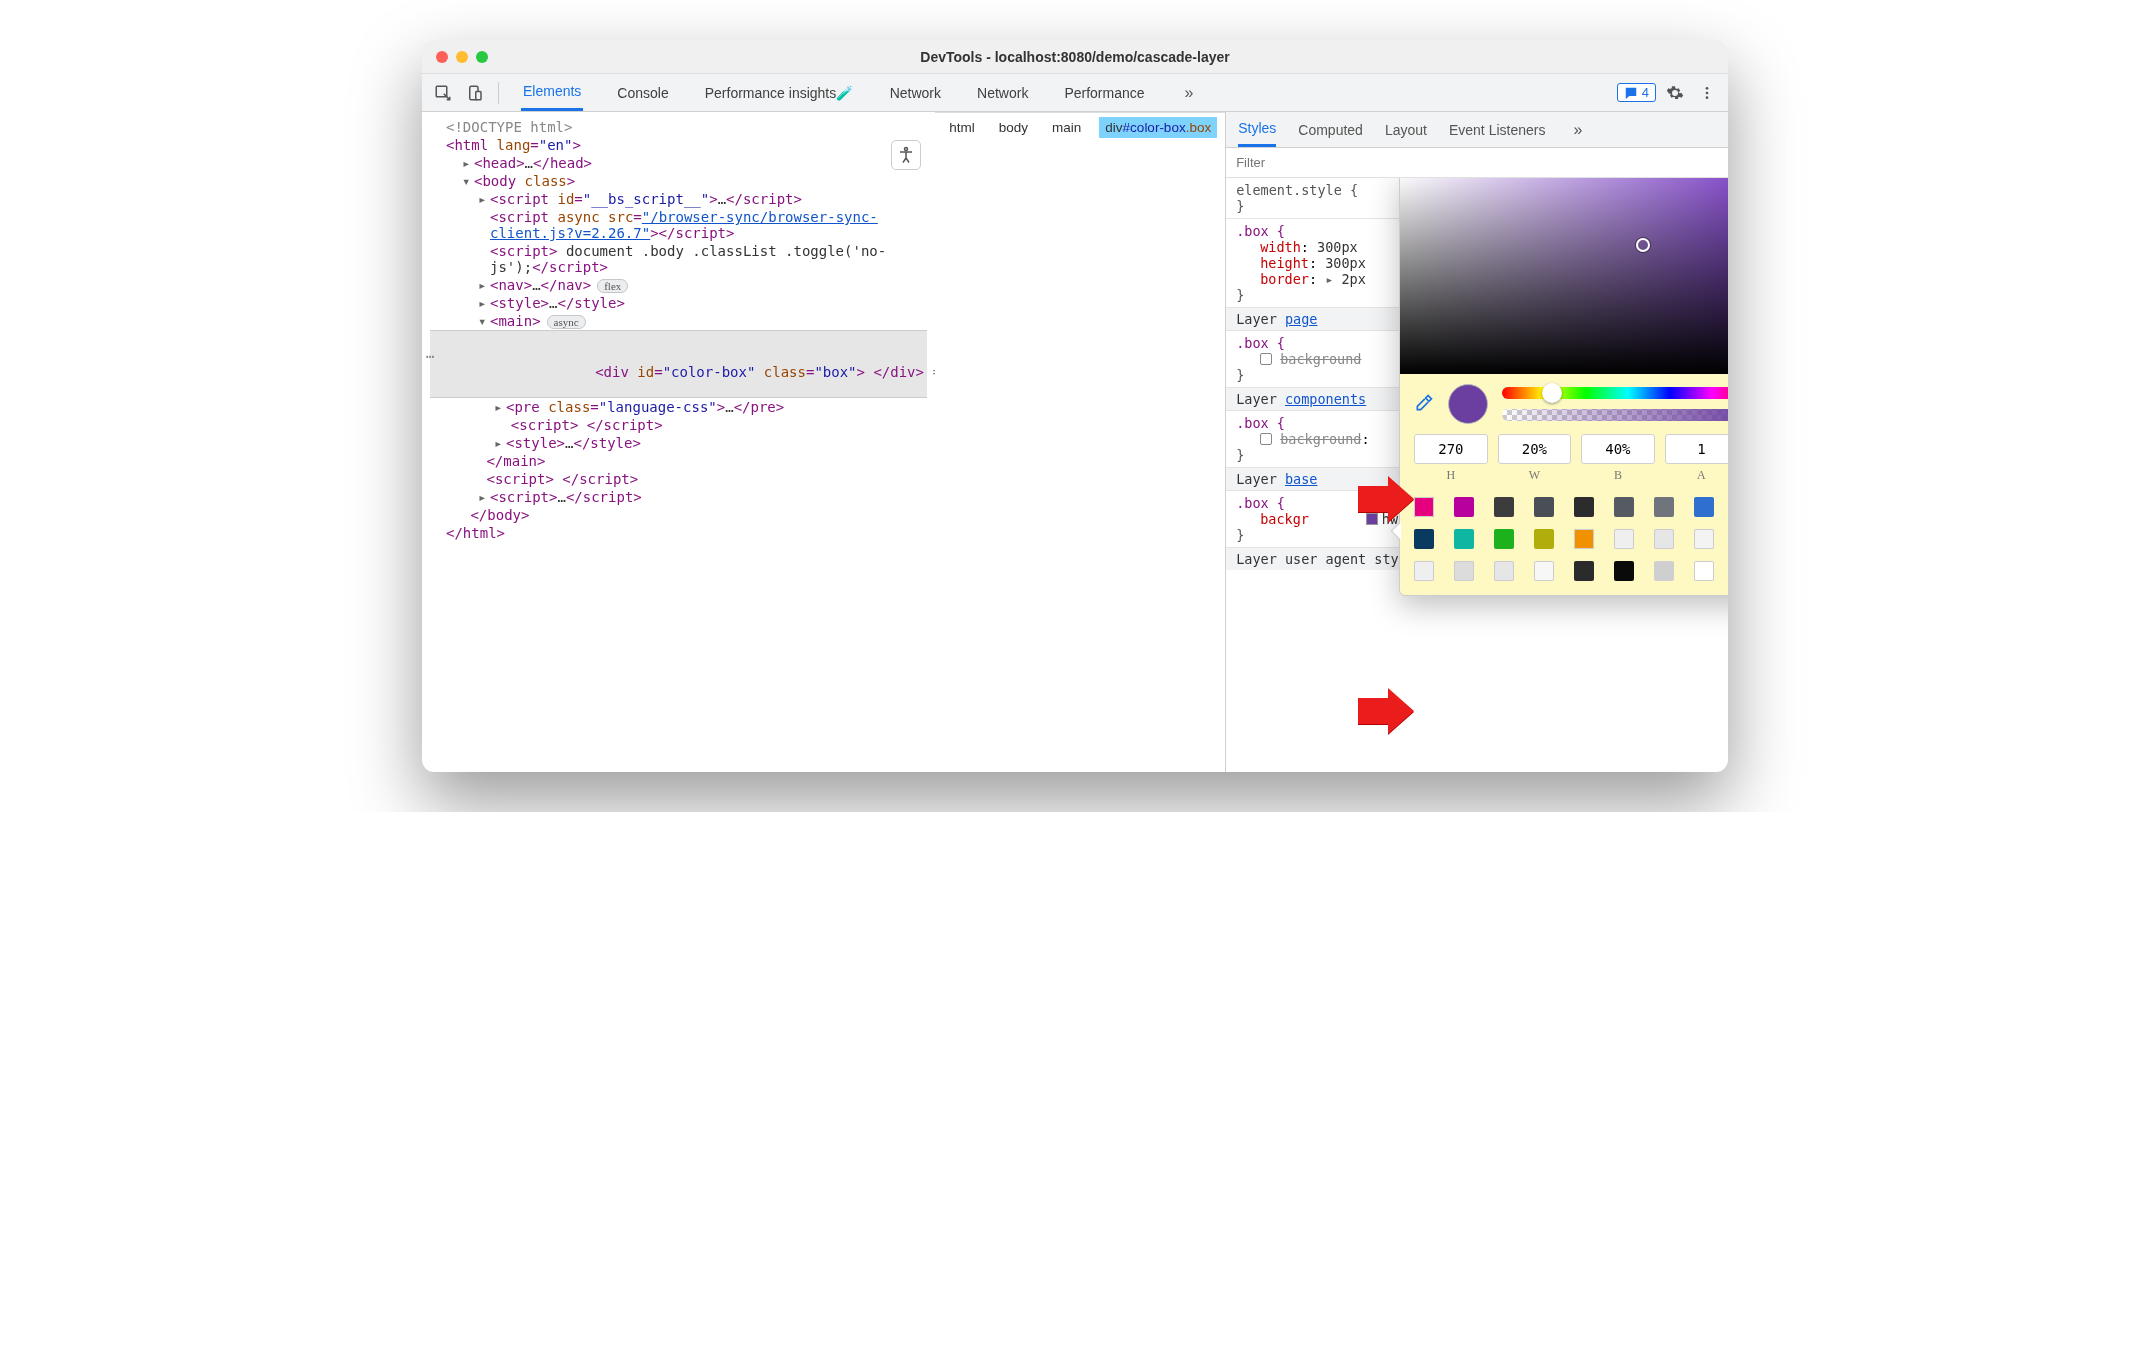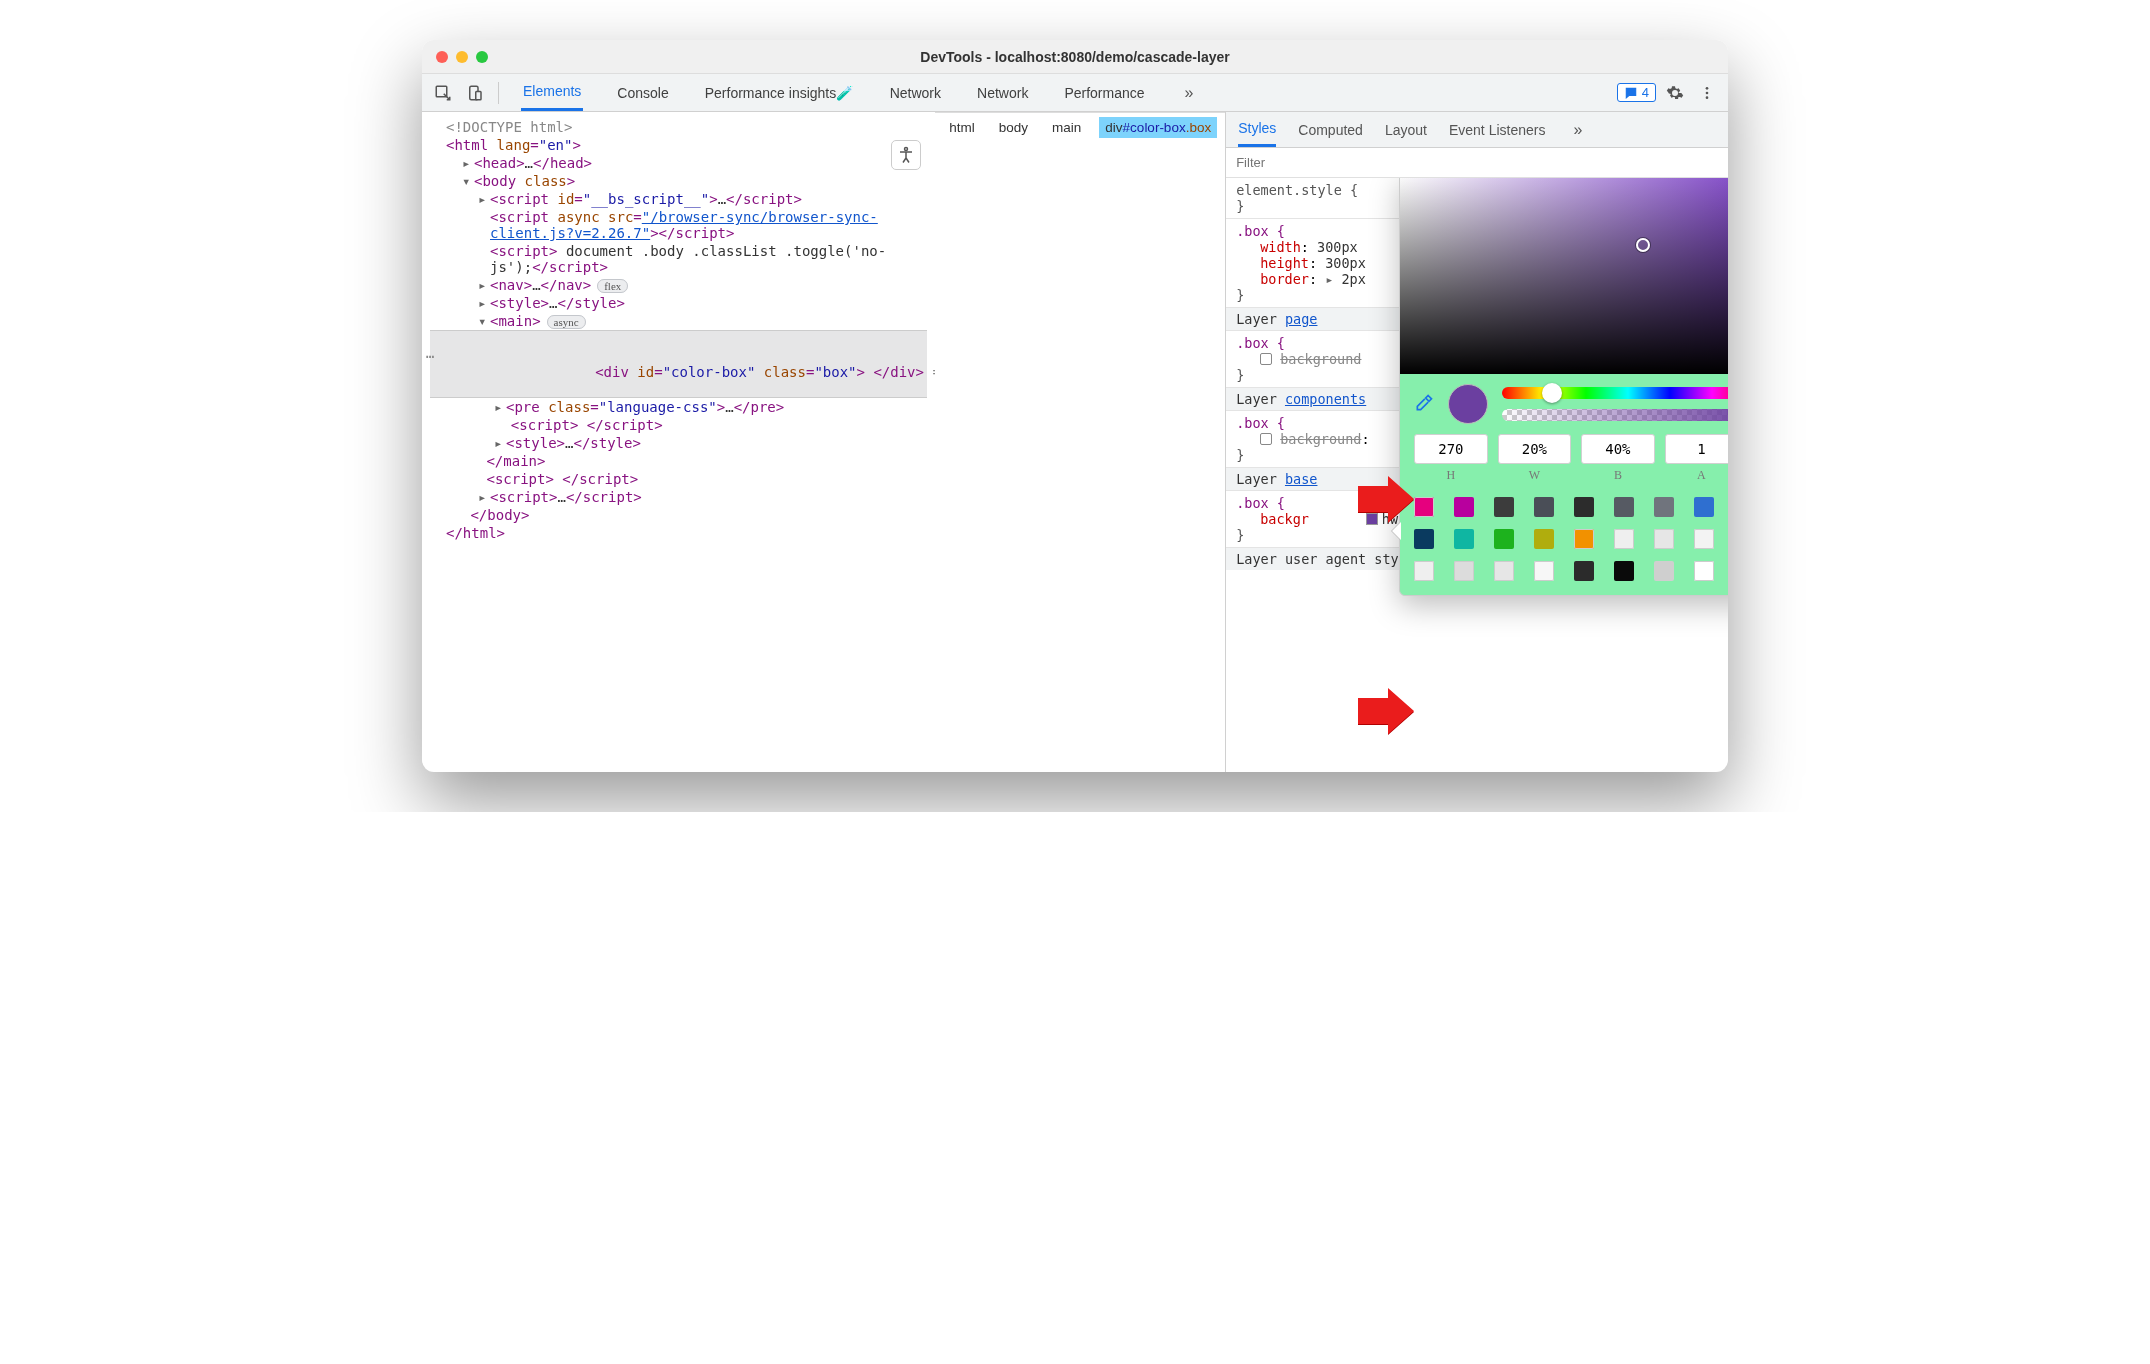--- a/index.html
+++ b/index.html
@@ -125,21 +125,21 @@
   .struck { text-decoration:line-through; color:#888; }
   .ck { display:inline-block; width:12px;height:12px;border:1.5px solid #888;border-radius:2px;
     margin-right:8px; vertical-align:-1px;}
   .src-link { position:absolute; right:8px; top:4px; color:#888; font-size:12.5px; text-decoration:underline;}
   .swatch { display:inline-block;width:12px;height:12px;vertical-align:-1px;border:1px solid #999;margin-right:4px;}
   
   .fake-scroll { position:absolute; right:2px; top:36px; width:8px; height:150px; background:#c3c3c3; border-radius:4px;}
   
   .picker {
     position:absolute; top:-5px; left:173px; width:370px;
-    background:#86efac; border:1px solid #ccc; border-radius:6px;
+    background:#fef9c3; border:1px solid #ccc; border-radius:6px;
     box-shadow: 0 10px 30px rgba(0,0,0,0.25);
     z-index:50;
   }
   .picker-tail {
     position:absolute; left:-8px; bottom:55px; width:0;height:0;
     border-top:9px solid transparent;border-bottom:9px solid transparent;
     border-right:9px solid #fff; filter:drop-shadow(-1px 0 0 #bbb);
   }
   .sv-area { height:200px; position:relative;
     background: linear-gradient(to top, #000, transparent),

